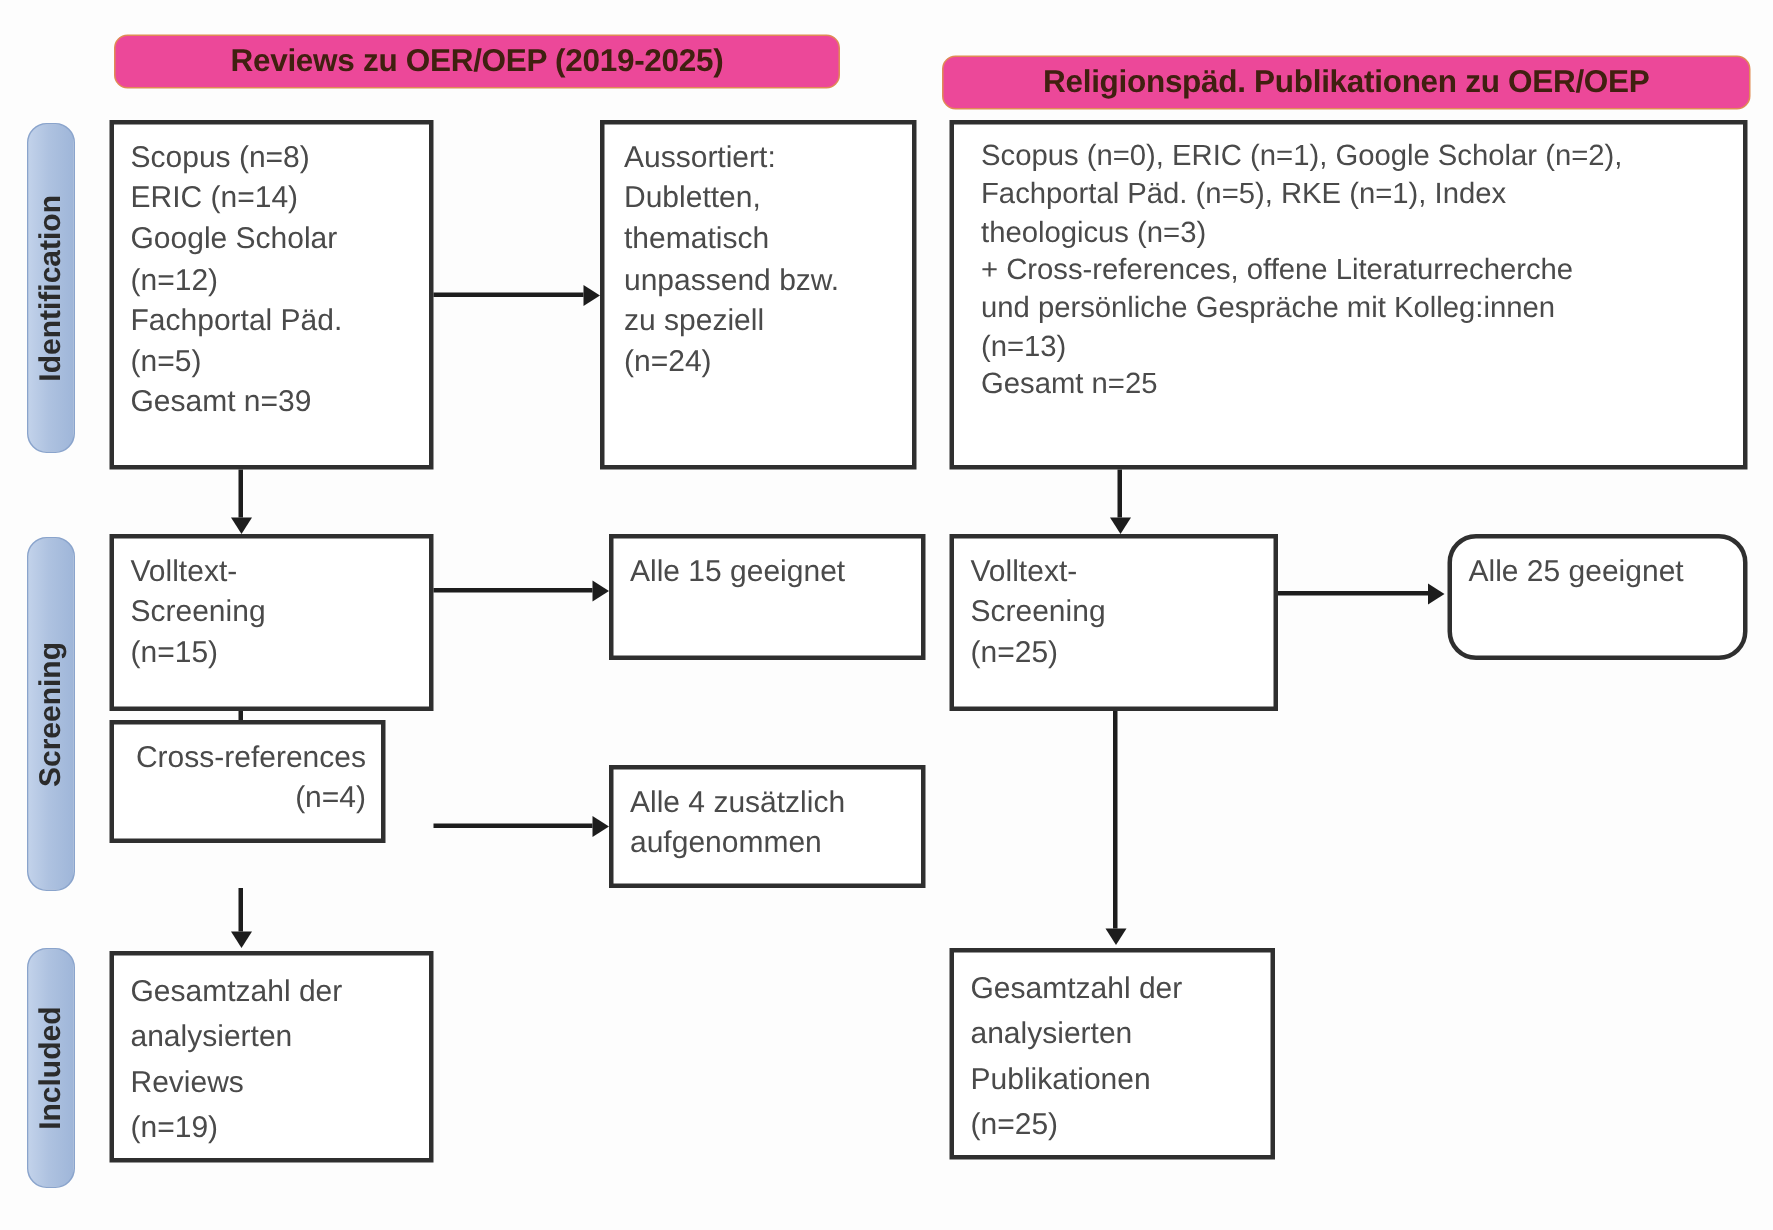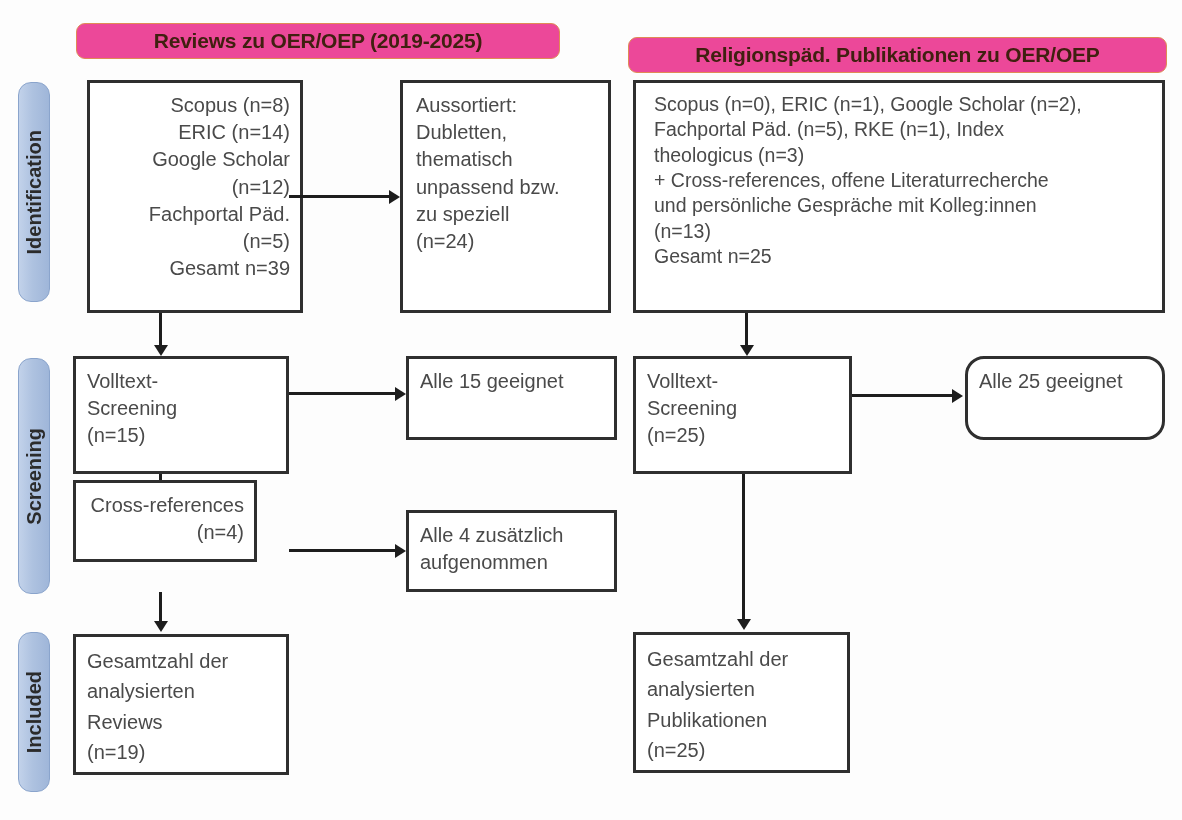--- a/index.html
+++ b/index.html
@@ -96,21 +96,21 @@
   </div>
 
   <div class="pill" style="left:18px;top:358px;width:30px;height:234px;">
     <span>Screening</span>
   </div>
 
   <div class="pill" style="left:18px;top:632px;width:30px;height:158px;">
     <span>Included</span>
   </div>
 
-  <div class="box tight" style="left:87px;top:80px;width:216px;height:233px;text-align:right;">Scopus (n=8)
+  <div class="box tight" style="left:73px;top:80px;width:216px;height:233px;">Scopus (n=8)
 ERIC (n=14)
 Google Scholar
 (n=12)
 Fachportal Päd.
 (n=5)
 Gesamt n=39</div>
 
   <div class="box tight" style="left:400px;top:80px;width:211px;height:233px;padding-left:13px;">Aussortiert:
 Dubletten,
 thematisch

